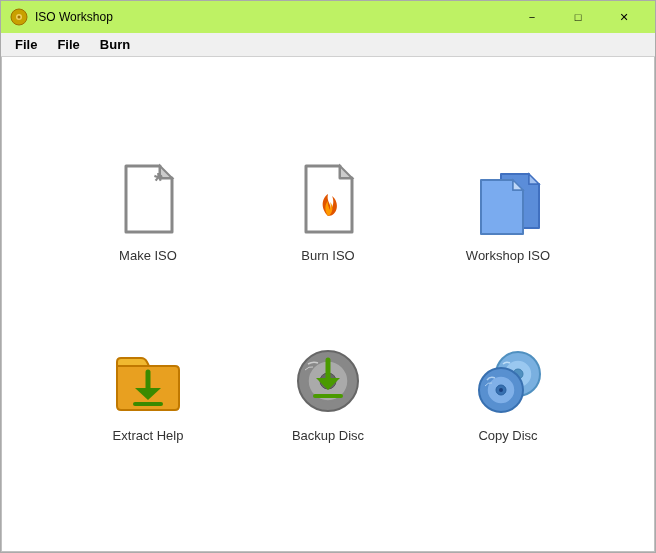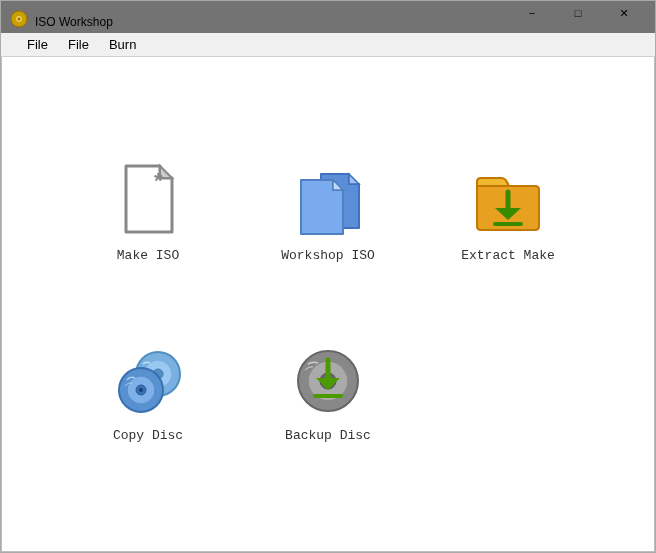--- a/index.html
+++ b/index.html
@@ -7,24 +7,24 @@
       font-family: 'Segoe UI', Arial, sans-serif;
       font-size: 13px;
       background: #f0f0f0;
       width: 656px;
       height: 553px;
       overflow: hidden;
     }
 
     
     .title-bar {
-      background: #737373;
+      background: #bef264;
       height: 32px;
       display: flex;
-      align-items: flex-end;
+      align-items: center;
       padding: 4px 8px;
       border-bottom: none;
       user-select: none;
     }
     .title-bar-icon {
       width: 20px;
       height: 20px;
       margin-right: 6px;
       display: flex;
       align-items: center;
@@ -51,22 +51,23 @@
       background: transparent;
       border: none;
     }
 
     
     .menu-bar {
       background: #f0f0f0;
       height: 24px;
       display: flex;
       align-items: center;
-      padding: 0 16px;
+      padding: 0 4px;
       border-bottom: 1px solid #d0d0d0;
+      font-weight: bold;
     }
     .menu-item {
       padding: 2px 10px;
       cursor: pointer;
       font-size: 13px;
       color: #000;
     }
 
     
     .main {
@@ -103,21 +104,20 @@
       display: flex;
       align-items: center;
       justify-content: center;
       margin-bottom: 12px;
     }
 
     .icon-label {
       font-size: 13px;
       color: #333;
       text-align: left;
-      font-family: Liberation Mono, monospace;
     }
 
     
     svg { overflow: visible; }
 
     
     .window {
       width: 656px;
       height: 553px;
       border: 1px solid #aaa;
@@ -162,20 +162,33 @@
 
             <polygon points="8,0 42,0 42,12 54,12 54,66 8,66" fill="none" stroke="#888" stroke-width="3" stroke-linejoin="round"></polygon>
             <polygon points="42,0 54,12 42,12" fill="#ccc" stroke="#888" stroke-width="2"></polygon>
 
             <text x="36" y="22" font-size="22" fill="#888" font-weight="bold">*</text>
           </svg>
         </div>
         <span class="icon-label">Make ISO</span>
       </div>
 
+      <div class="grid-item">
+        <div class="icon-container">
+          <svg width="60" height="70" viewBox="0 0 60 70">
+
+            <polygon points="8,0 42,0 42,12 54,12 54,66 8,66" fill="none" stroke="#888" stroke-width="3" stroke-linejoin="round"></polygon>
+            <polygon points="42,0 54,12 42,12" fill="#ccc" stroke="#888" stroke-width="2"></polygon>
+
+            <path d="M30,50 C22,42 24,32 30,28 C28,36 34,38 32,44 C36,40 36,34 34,30 C42,36 40,50 30,50 Z" fill="#e05500"></path>
+            <path d="M30,50 C26,44 27,38 30,35 C29,40 32,41 31,44 C33,42 33,38 32,36 C36,39 35,48 30,50 Z" fill="#ff9900"></path>
+          </svg>
+        </div>
+        <span class="icon-label">Burn ISO</span>
+      </div>
 
       <div class="grid-item">
         <div class="icon-container">
           <svg width="70" height="70" viewBox="0 0 70 70">
 
             <polygon points="28,8 56,8 56,18 66,18 66,62 28,62" fill="#5b8dd9" stroke="#4070c0" stroke-width="2" stroke-linejoin="round"></polygon>
             <polygon points="56,8 66,18 56,18" fill="#a0c0f0" stroke="#4070c0" stroke-width="1.5"></polygon>
 
             <polygon points="8,14 40,14 40,24 50,24 50,68 8,68" fill="#7aabef" stroke="#5080c0" stroke-width="2" stroke-linejoin="round"></polygon>
             <polygon points="40,14 50,24 40,24" fill="#c0d8f8" stroke="#5080c0" stroke-width="1.5"></polygon>
@@ -192,21 +205,42 @@
 
             <path d="M4,18 L4,14 Q4,10 8,10 L28,10 Q32,10 34,14 L36,18 Z" fill="#f0b830" stroke="#c07800" stroke-width="2"></path>
 
             <polygon points="35,25 35,48 25,38 35,48 45,38 35,48" fill="none" stroke="#fff" stroke-width="0"></polygon>
             <line x1="35" y1="24" x2="35" y2="46" stroke="#3a8a00" stroke-width="5" stroke-linecap="round"></line>
             <polygon points="35,52 22,40 48,40" fill="#3a8a00"></polygon>
 
             <line x1="22" y1="56" x2="48" y2="56" stroke="#3a8a00" stroke-width="4" stroke-linecap="round"></line>
           </svg>
         </div>
-        <span class="icon-label">Extract Make</span>
+        <span class="icon-label">Extract Help</span>
+      </div>
+
+      <div class="grid-item">
+        <div class="icon-container">
+          <svg width="70" height="70" viewBox="0 0 70 70">
+
+            <circle cx="35" cy="35" r="30" fill="#888" stroke="#666" stroke-width="2"></circle>
+            <circle cx="35" cy="35" r="20" fill="#aaa" stroke="#888" stroke-width="1.5"></circle>
+            <circle cx="35" cy="35" r="8" fill="#666" stroke="#555" stroke-width="1"></circle>
+            <circle cx="35" cy="35" r="3" fill="#333"></circle>
+
+            <path d="M15,18 Q20,15 25,17" stroke="#ccc" stroke-width="1.5" fill="none"></path>
+            <path d="M12,24 Q16,20 20,21" stroke="#ccc" stroke-width="1" fill="none"></path>
+
+            <line x1="35" y1="14" x2="35" y2="36" stroke="#4a9a00" stroke-width="5" stroke-linecap="round"></line>
+            <polygon points="35,44 23,32 47,32" fill="#4a9a00"></polygon>
+
+            <line x1="22" y1="50" x2="48" y2="50" stroke="#4a9a00" stroke-width="4" stroke-linecap="round"></line>
+          </svg>
+        </div>
+        <span class="icon-label">Backup Disc</span>
       </div>
 
       <div class="grid-item">
         <div class="icon-container">
           <svg width="70" height="70" viewBox="0 0 70 70">
 
             <ellipse cx="45" cy="28" rx="22" ry="22" fill="#7ab0e0" stroke="#5090c0" stroke-width="2"></ellipse>
             <ellipse cx="45" cy="28" rx="14" ry="14" fill="#9ac8f0" stroke="#7ab0e0" stroke-width="1.5"></ellipse>
             <ellipse cx="45" cy="28" rx="5" ry="5" fill="#5090c0" stroke="#4080b0" stroke-width="1"></ellipse>
 
@@ -217,36 +251,15 @@
             <ellipse cx="28" cy="44" rx="5" ry="5" fill="#3870b0" stroke="#2860a0" stroke-width="1"></ellipse>
             <ellipse cx="28" cy="44" rx="2" ry="2" fill="#1a4080"></ellipse>
 
             <path d="M14,34 Q17,30 22,32" stroke="#b0d0f0" stroke-width="1.5" fill="none"></path>
             <path d="M12,40 Q15,36 19,37" stroke="#b0d0f0" stroke-width="1" fill="none"></path>
           </svg>
         </div>
         <span class="icon-label">Copy Disc</span>
       </div>
 
-      <div class="grid-item">
-        <div class="icon-container">
-          <svg width="70" height="70" viewBox="0 0 70 70">
-
-            <circle cx="35" cy="35" r="30" fill="#888" stroke="#666" stroke-width="2"></circle>
-            <circle cx="35" cy="35" r="20" fill="#aaa" stroke="#888" stroke-width="1.5"></circle>
-            <circle cx="35" cy="35" r="8" fill="#666" stroke="#555" stroke-width="1"></circle>
-            <circle cx="35" cy="35" r="3" fill="#333"></circle>
-
-            <path d="M15,18 Q20,15 25,17" stroke="#ccc" stroke-width="1.5" fill="none"></path>
-            <path d="M12,24 Q16,20 20,21" stroke="#ccc" stroke-width="1" fill="none"></path>
-
-            <line x1="35" y1="14" x2="35" y2="36" stroke="#4a9a00" stroke-width="5" stroke-linecap="round"></line>
-            <polygon points="35,44 23,32 47,32" fill="#4a9a00"></polygon>
-
-            <line x1="22" y1="50" x2="48" y2="50" stroke="#4a9a00" stroke-width="4" stroke-linecap="round"></line>
-          </svg>
-        </div>
-        <span class="icon-label">Backup Disc</span>
-      </div>
-
     </div>
   </div>
 </div>
 
 </body></html>

